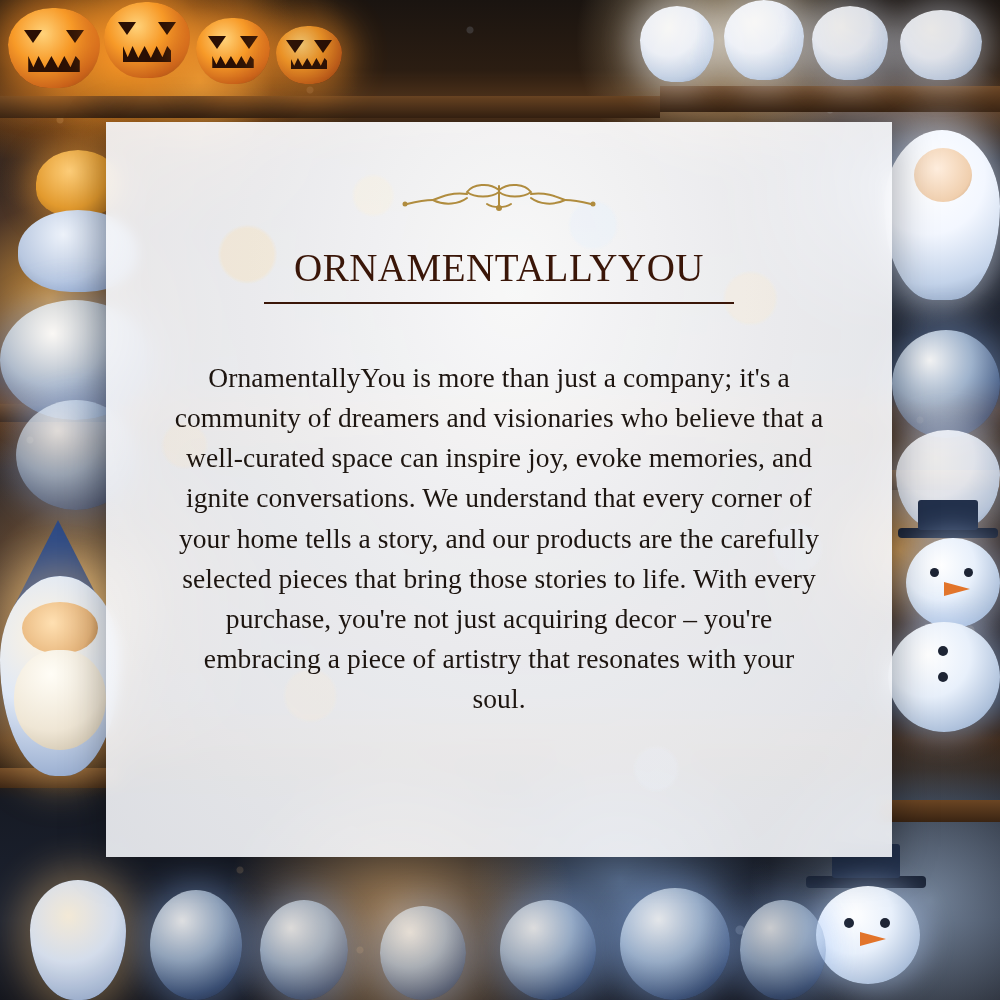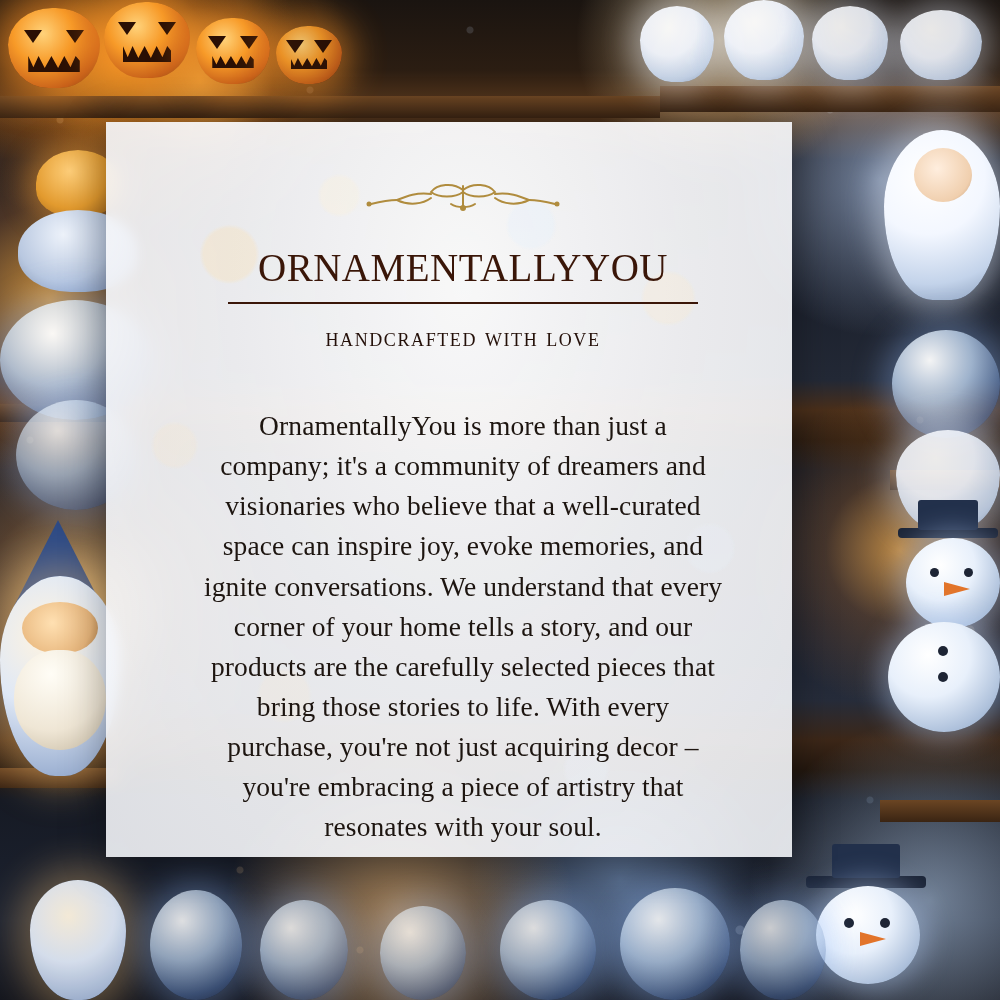--- a/index.html
+++ b/index.html
@@ -139,28 +139,27 @@
     background: radial-gradient(circle at 38% 28%, #ffffff 0%, #f3f7ff 40%, #c3d3ea 75%, #8196b6 100%);
     box-shadow: 0 0 30px 10px rgba(230,240,255,0.45);
   }
   .shelf-edge { position: absolute; background: linear-gradient(to bottom,#6b4523,#3a2413); }
 
   
   .card {
     position: absolute;
     left: 106px;
     top: 122px;
-    width: 658px;
+    width: 786px;
     height: 735px;
     background:
       radial-gradient(ellipse at 52% 22%, rgba(255,255,255,0.97) 0%, rgba(250,250,252,0.93) 45%, rgba(242,244,248,0.9) 100%);
     box-shadow: 0 4px 40px rgba(0,0,0,0.35);
     backdrop-filter: blur(6px);
     overflow: hidden;
-    padding-left: 28px;
   }
   .card-bokeh {
     position: absolute;
     inset: 0;
     background-image:
       radial-gradient(circle at 18% 18%, rgba(255,225,170,0.35) 0 26px, rgba(0,0,0,0) 30px),
       radial-gradient(circle at 34% 10%, rgba(255,240,210,0.3) 0 18px, rgba(0,0,0,0) 22px),
       radial-gradient(circle at 62% 14%, rgba(225,238,255,0.3) 0 22px, rgba(0,0,0,0) 26px),
       radial-gradient(circle at 82% 24%, rgba(255,235,200,0.3) 0 24px, rgba(0,0,0,0) 28px),
       radial-gradient(circle at 10% 44%, rgba(255,230,190,0.22) 0 20px, rgba(0,0,0,0) 24px),
@@ -320,19 +319,18 @@
             <path d="M88 24 C94 28, 106 28, 112 24"></path>
           </g>
           <circle cx="100" cy="28" r="3" fill="#b08c3e"></circle>
           <circle cx="6" cy="24" r="2.5" fill="#b08c3e"></circle>
           <circle cx="194" cy="24" r="2.5" fill="#b08c3e"></circle>
         </svg>
       </div>
 
       <h1 class="brand">OrnamentallyYou</h1>
       <div class="brand-rule"></div>
-      <div class="tagline">Handcrafted with Love</div>
 
       <p class="body-copy">OrnamentallyYou is more than just a company; it's a community of dreamers and visionaries who believe that a well-curated space can inspire joy, evoke memories, and ignite conversations. We understand that every corner of your home tells a story, and our products are the carefully selected pieces that bring those stories to life. With every purchase, you're not just acquiring decor – you're embracing a piece of artistry that resonates with your soul.</p>
     </div>
   </div>
 
 </div>
 
 </body></html>

